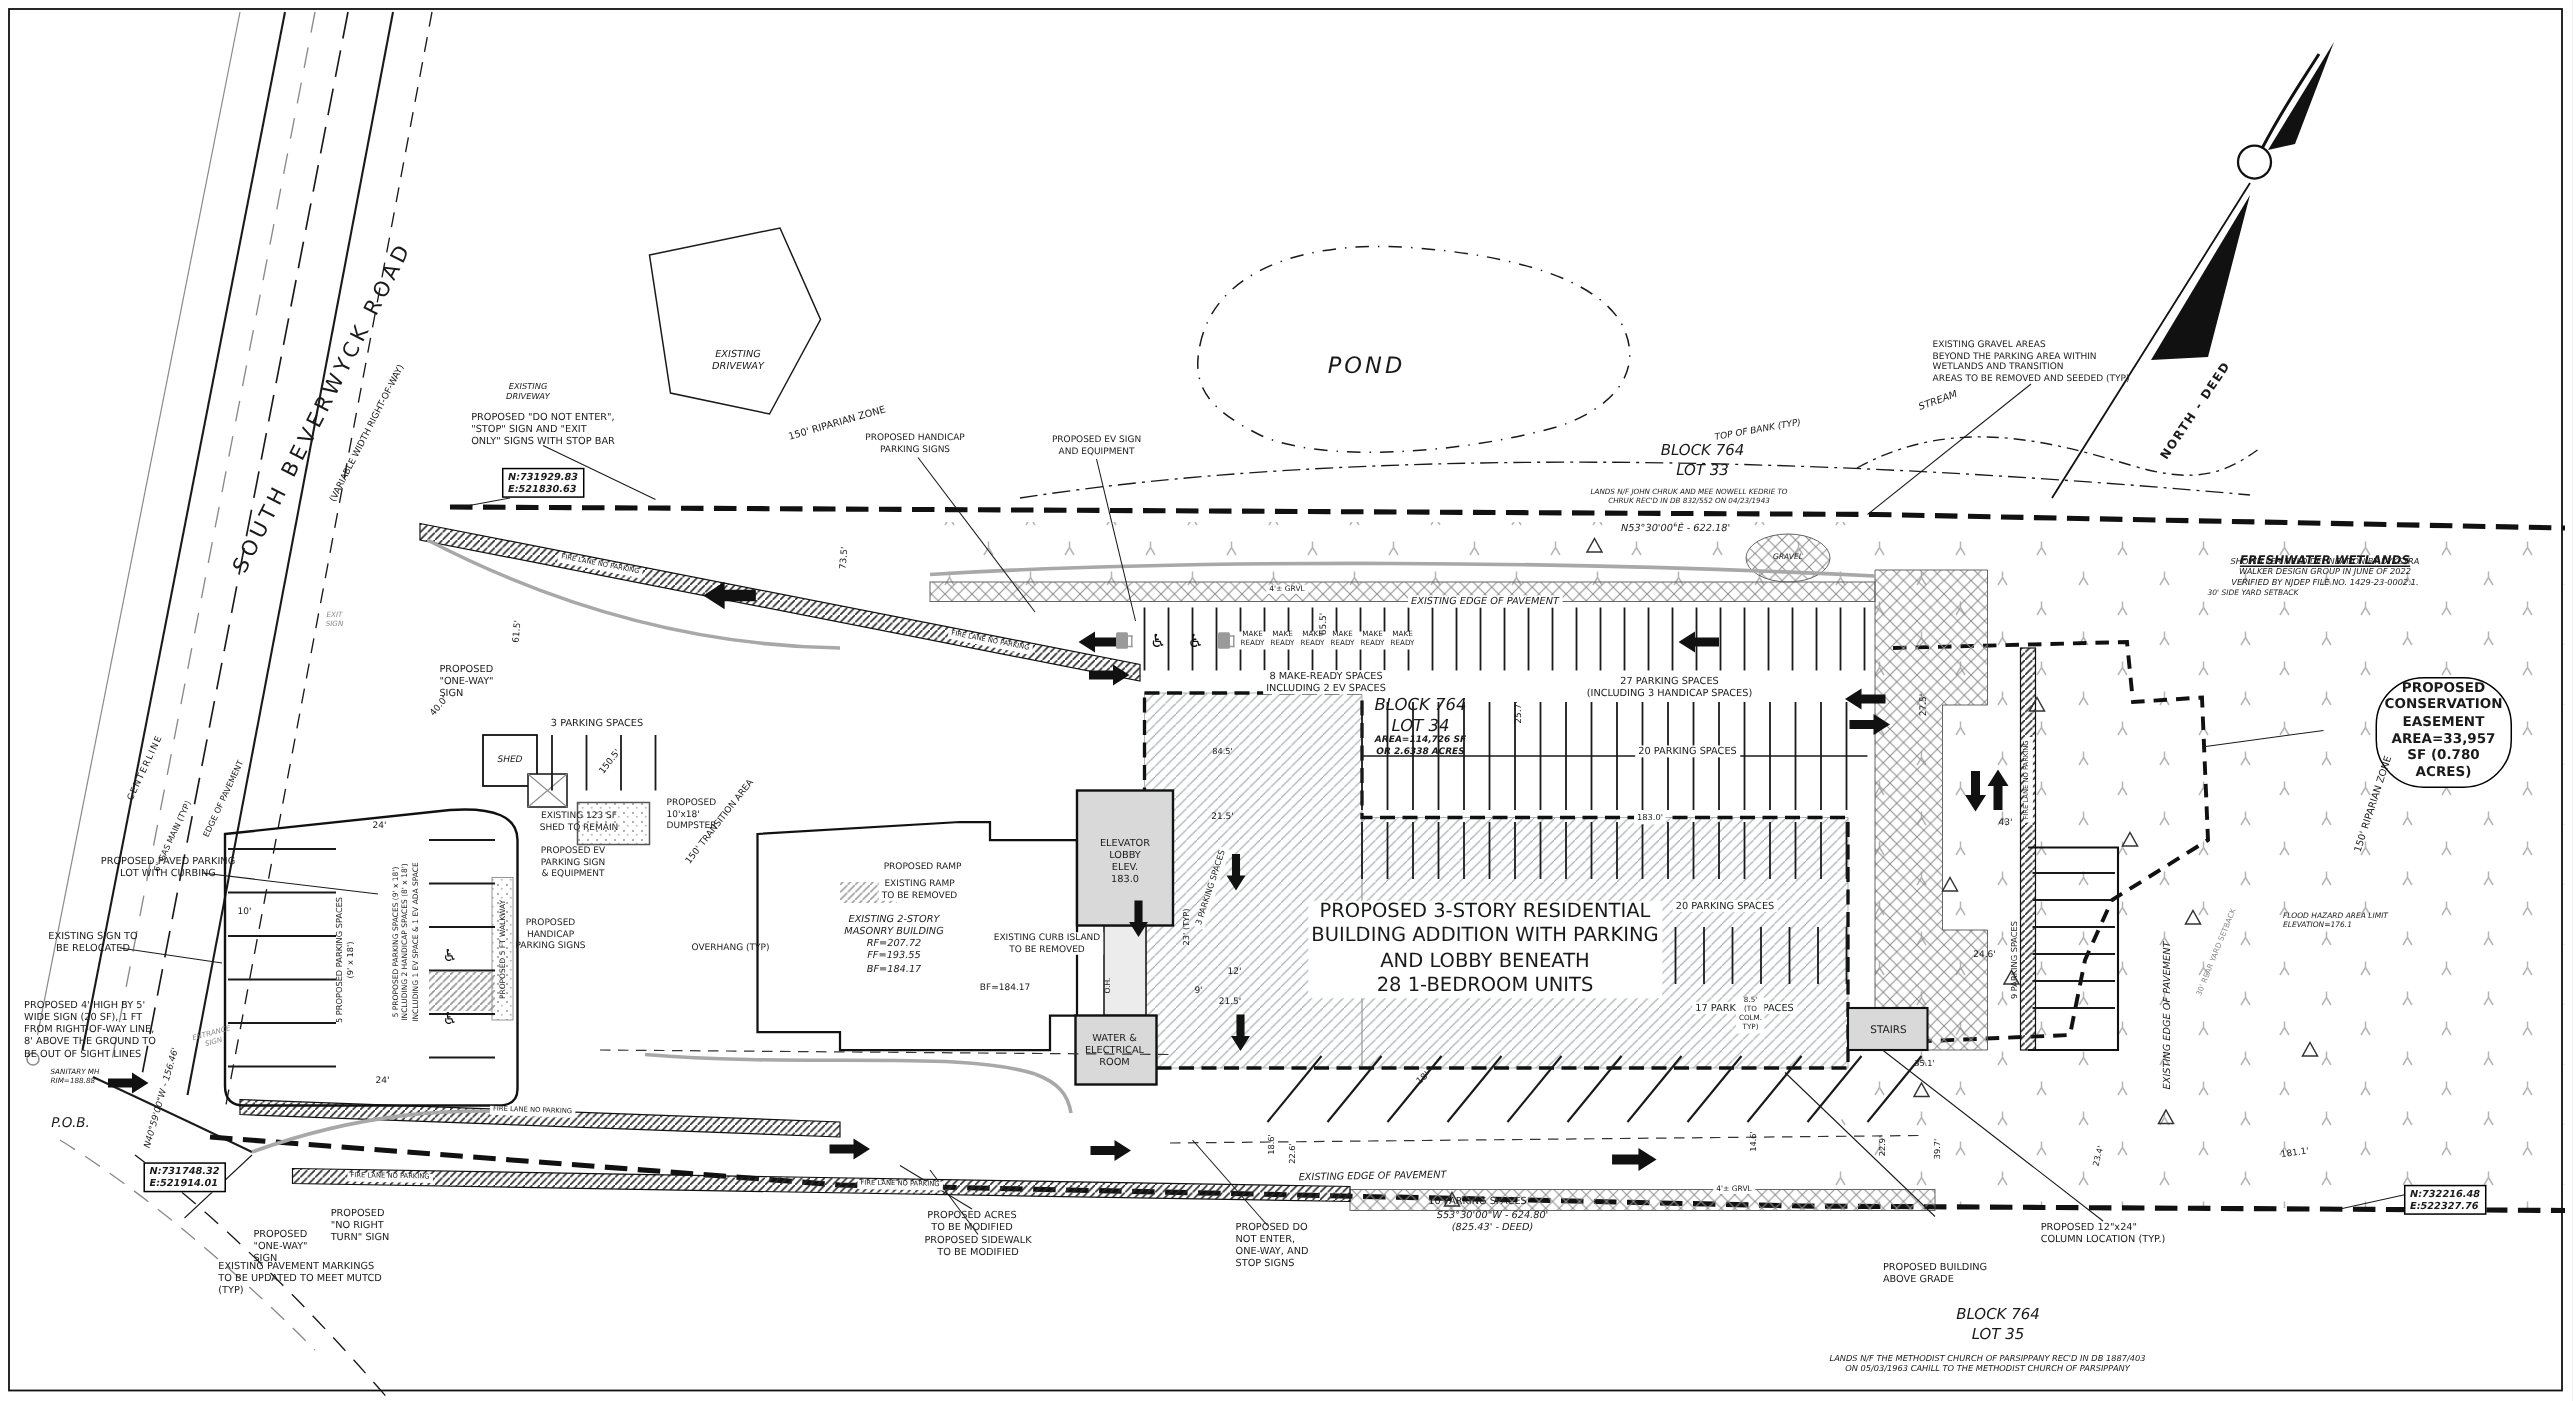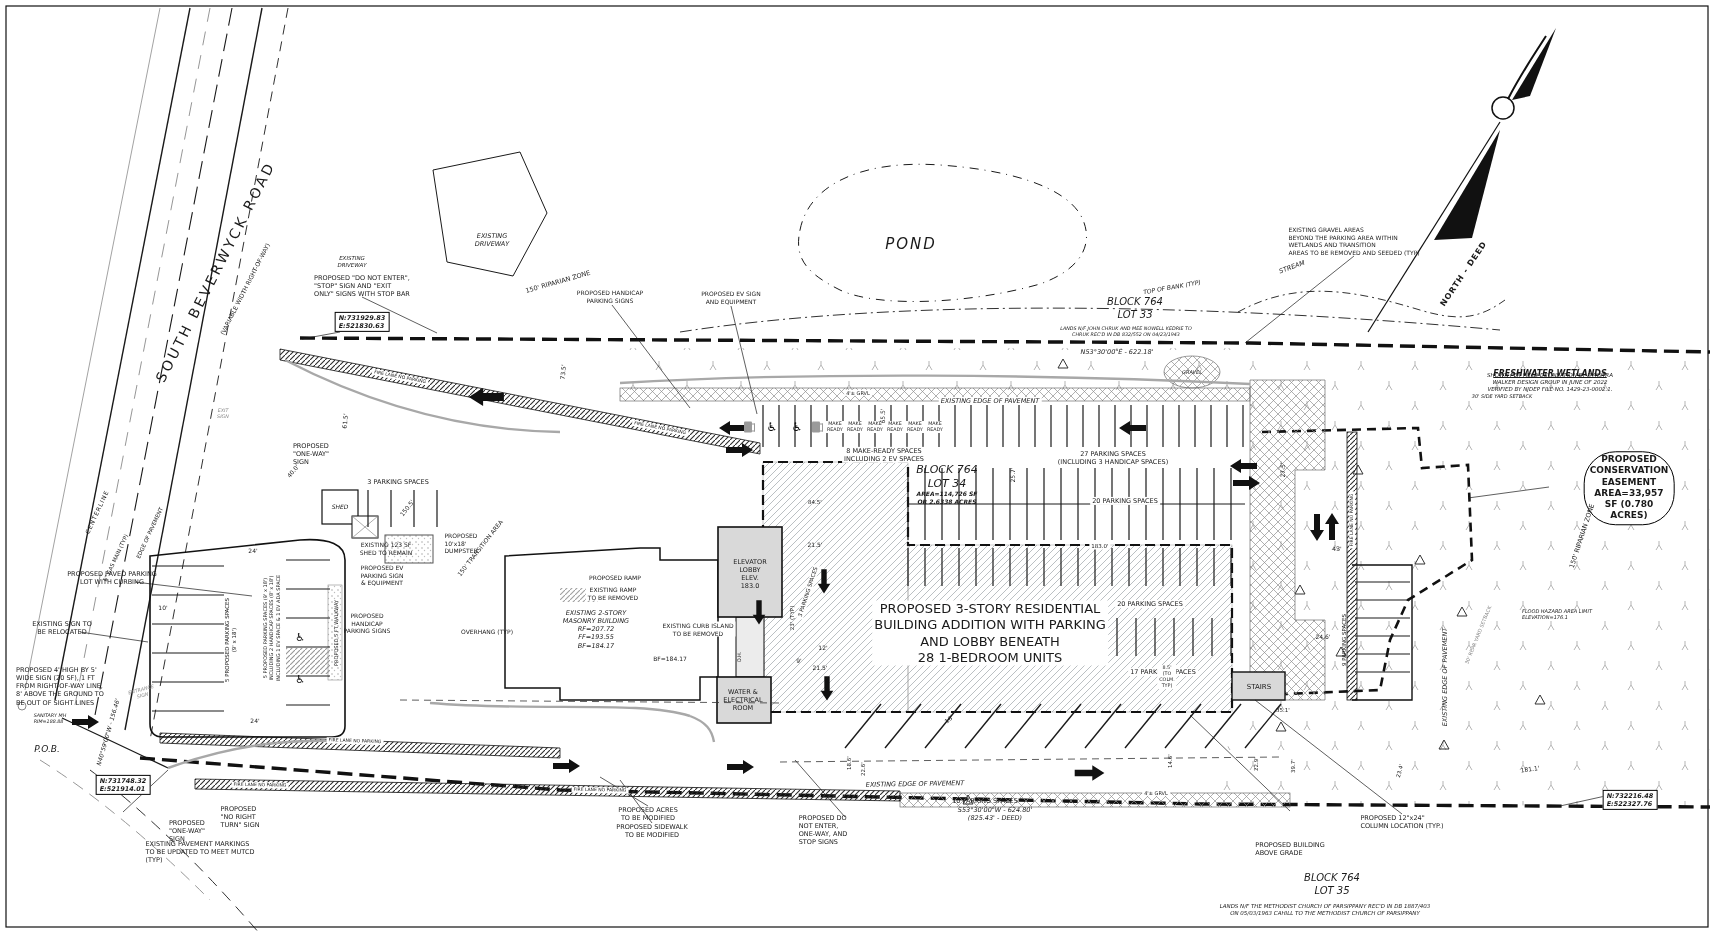--- a/index.html
+++ b/index.html
@@ -443,21 +443,21 @@
 <div class="lb bg" style="left:615px;top:578px;font-size:6px;">PROPOSED RAMP</div>
 <div class="lb bg" style="left:613px;top:593px;font-size:6px;">EXISTING RAMP
 TO BE REMOVED</div>
 <div class="lb" style="left:487px;top:632px;font-size:6px;">OVERHANG (TYP)</div>
 <div class="lb" style="left:739px;top:657px;--r:-90deg;font-size:5px;">O.H.</div>
 
 <div class="lb" style="left:648px;top:814px;font-size:6.5px;">PROPOSED ACRES
 TO BE MODIFIED</div>
 <div class="lb" style="left:652px;top:831px;font-size:6.5px;">PROPOSED SIDEWALK
 TO BE MODIFIED</div>
-<div class="lb l" style="left:823px;top:830px;font-size:6.5px;">PROPOSED DO
+<div class="lb l" style="left:848px;top:830px;font-size:6.5px;">PROPOSED DO
 NOT ENTER,
 ONE-WAY, AND
 STOP SIGNS</div>
 <div class="lb i" style="left:995px;top:814px;font-size:6.5px;">S53°30'00"W - 624.80'
 (825.43' - DEED)</div>
 <div class="lb i bg" style="left:915px;top:784px;--r:-1deg;font-size:6.5px;">EXISTING EDGE OF PAVEMENT</div>
 <div class="lb i bg" style="left:990px;top:401px;font-size:6.5px;">EXISTING EDGE OF PAVEMENT</div>
 
 <div class="lb l" style="left:1290px;top:818px;font-size:6.5px;margin-top:31px;">PROPOSED BUILDING
 ABOVE GRADE</div>

